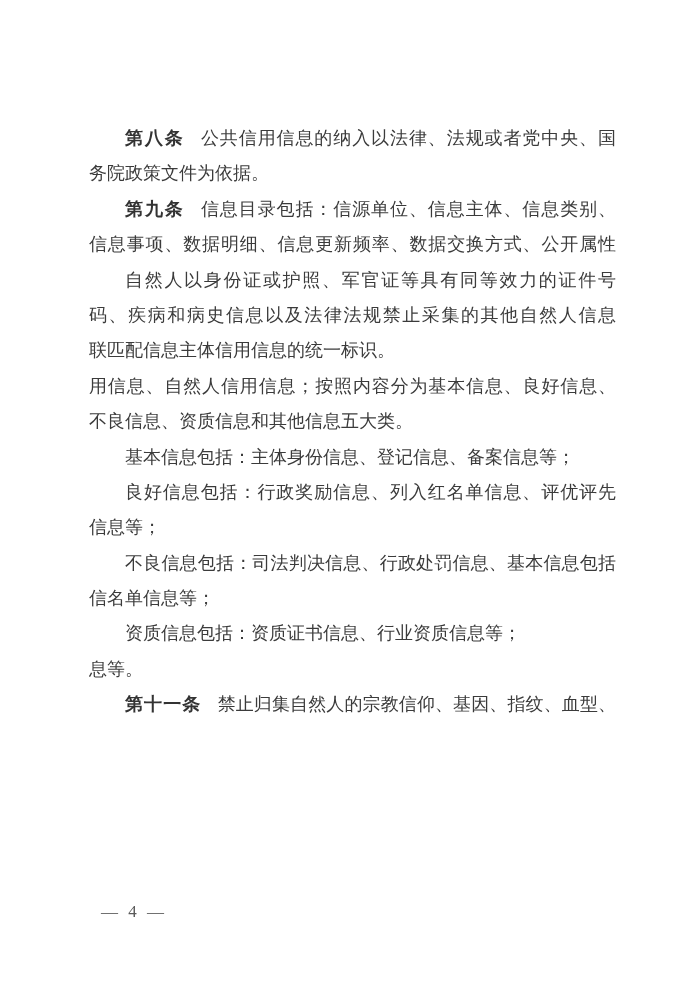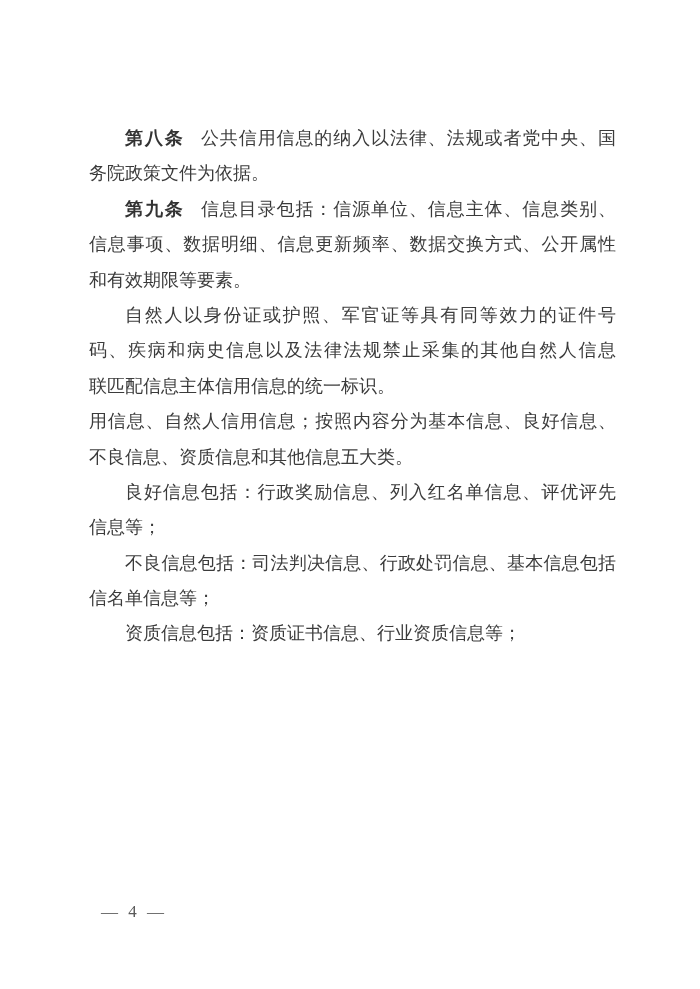--- a/index.html
+++ b/index.html
@@ -60,28 +60,30 @@
 </head>
 <body>
 
 <div class="page">
 
   <div class="doc">
     <p class="line indent fill"><b class="term">第八条</b><span>公共信用信息的纳入以法律、法规或者党中央、国</span></p>
     <p class="line"><span>务院政策文件为依据。</span></p>
     <p class="line indent fill"><b class="term">第九条</b><span>信息目录包括：信源单位、信息主体、信息类别、</span></p>
     <p class="line fill"><span>信息事项、数据明细、信息更新频率、数据交换方式、公开属性</span></p>
-    <p class="line"><span>和有效期限等要素。</span></p>
     <p class="line indent fill"><span>自然人以身份证或护照、军官证等具有同等效力的证件号</span></p>
     <p class="line fill"><span>码、疾病和病史信息以及法律法规禁止采集的其他自然人信息</span></p>
     <p class="line"><span>联匹配信息主体信用信息的统一标识。</span></p>
     <p class="line fill"><span>用信息、自然人信用信息；按照内容分为基本信息、良好信息、</span></p>
     <p class="line"><span>不良信息、资质信息和其他信息五大类。</span></p>
+    <p class="line indent"><span>基本信息包括：主体身份信息、登记信息、备案信息等；</span></p>
     <p class="line indent fill"><span>良好信息包括：行政奖励信息、列入红名单信息、评优评先</span></p>
     <p class="line"><span>信息等；</span></p>
     <p class="line indent fill"><span>不良信息包括：司法判决信息、行政处罚信息、基本信息包括</span></p>
     <p class="line"><span>信名单信息等；</span></p>
     <p class="line indent"><span>资质信息包括：资质证书信息、行业资质信息等；</span></p>
+    <p class="line"><span>息等。</span></p>
+    <p class="line indent fill"><b class="term">第十一条</b><span>禁止归集自然人的宗教信仰、基因、指纹、血型、</span></p>
   </div>
 
   <div class="footer">— 4 —</div>
 
 </div>
 
 </body></html>

